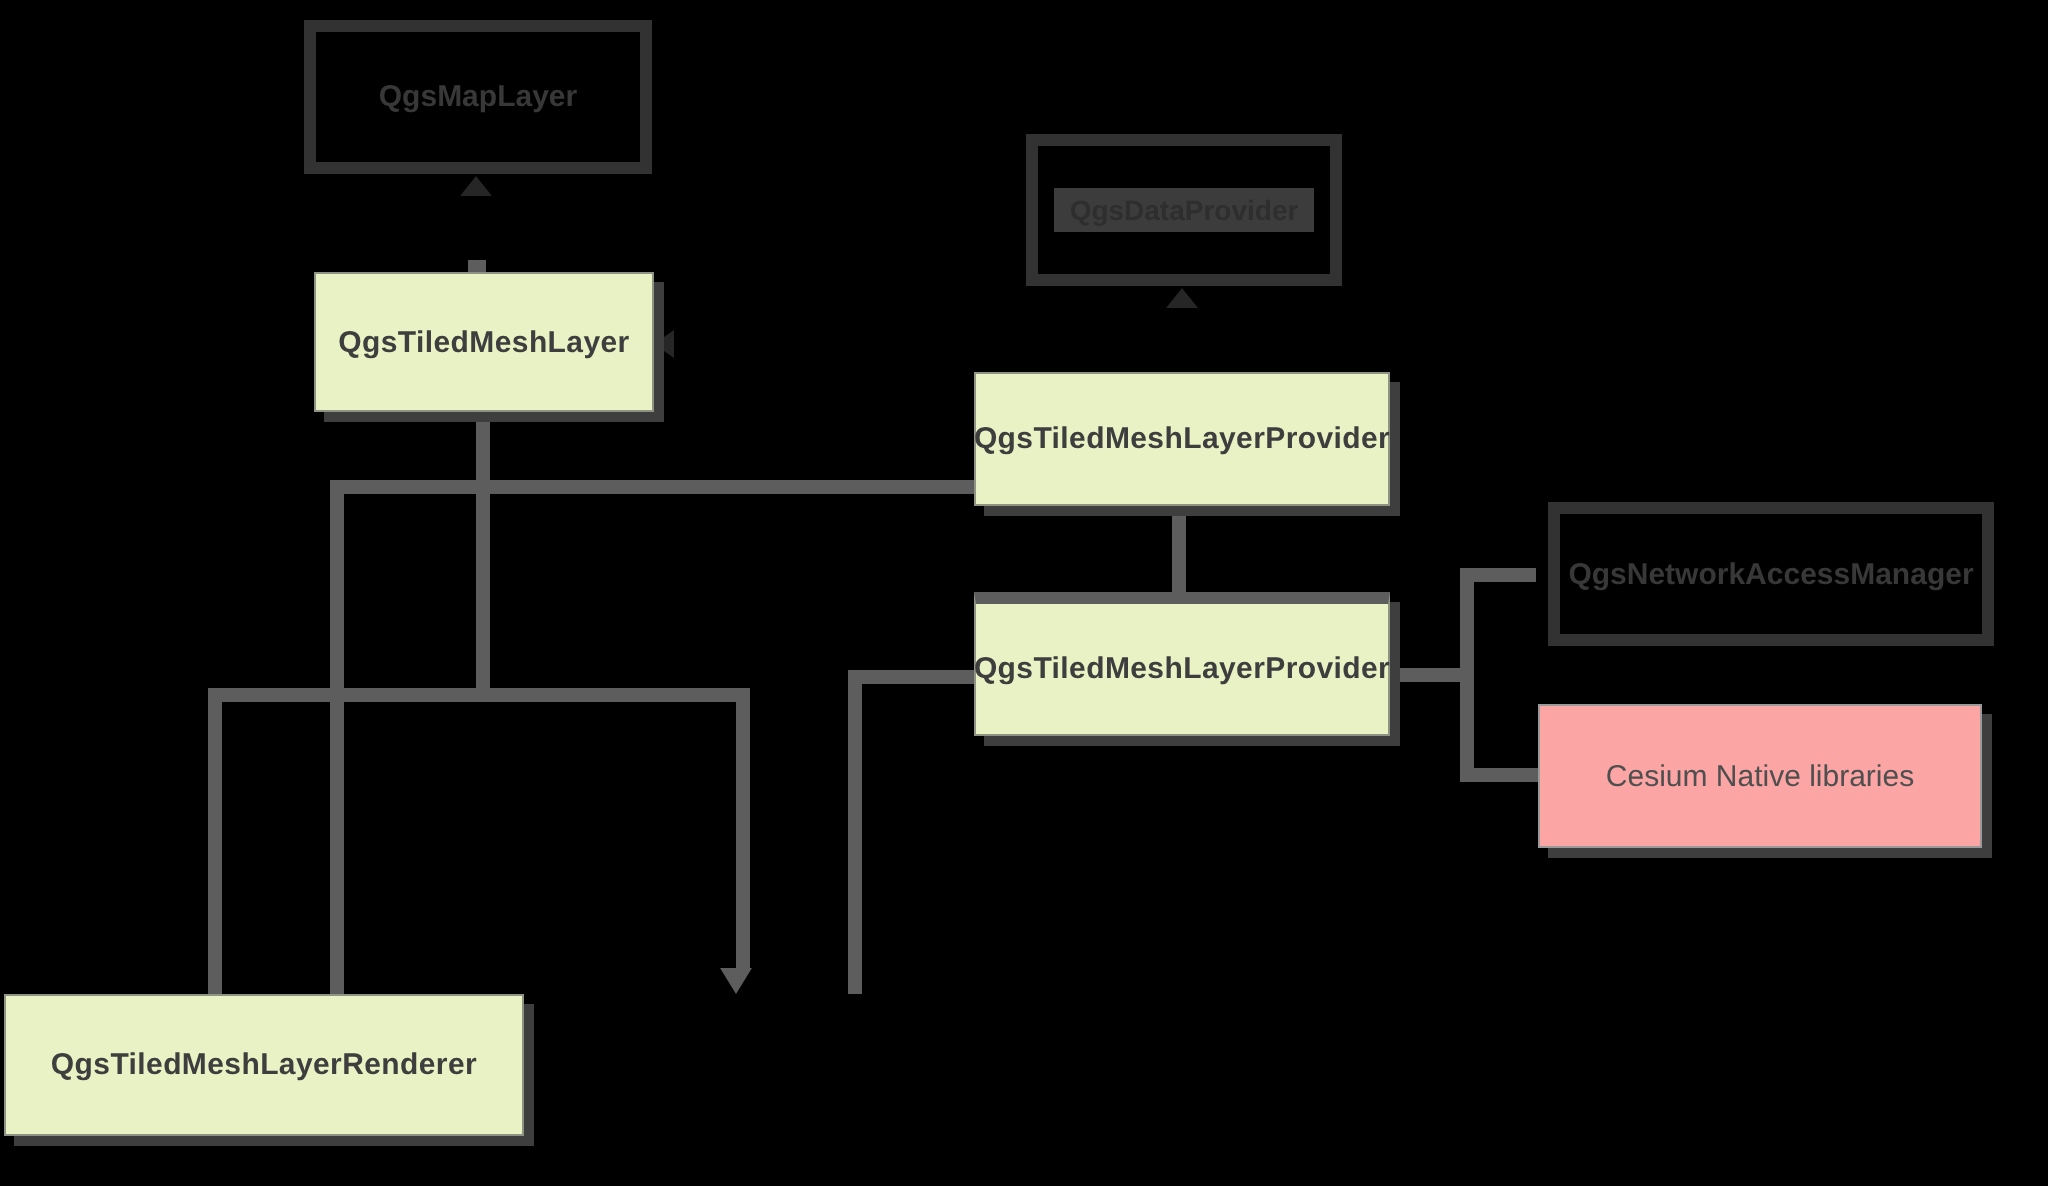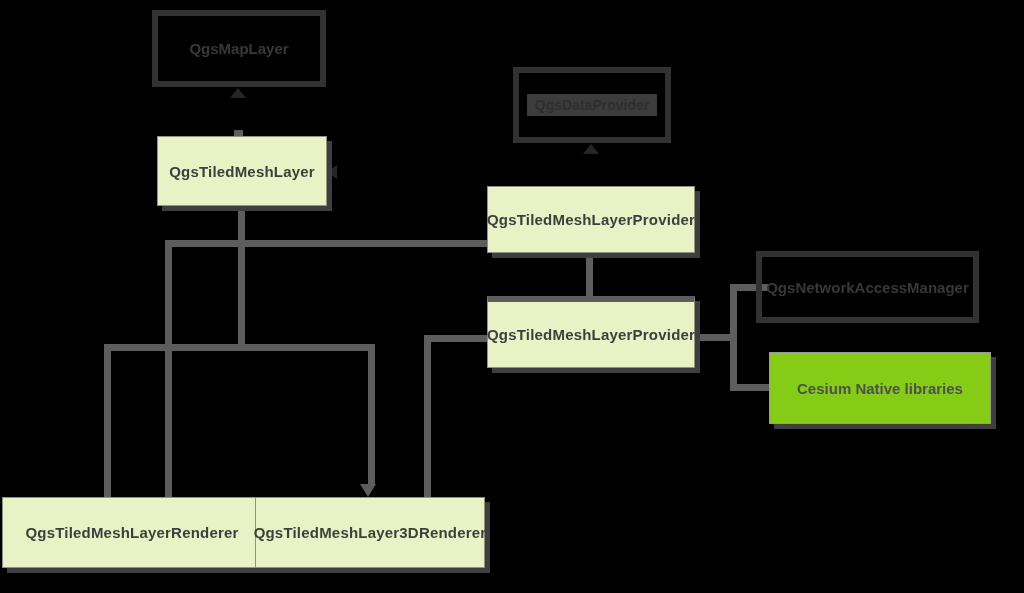--- a/index.html
+++ b/index.html
@@ -13,33 +13,33 @@
 
   
   .existing{border:6px solid #323232;background:transparent;color:#383838;font-weight:bold;font-size:15px;}
   .existing .lbl{color:#383838;}
 
   
   .newclass{background:#e9f2c4;border:1px solid #8f9384;box-shadow:5px 5px 0 0 #3e3e3e;
             color:#3e3e3e;font-weight:bold;font-size:15px;letter-spacing:.2px;}
 
   
-  .extlib{background:#84cc16;border:1px solid #9a9a9a;box-shadow:5px 5px 0 0 #3e3e3e;
-          color:#4f4f4f;font-weight:bold;font-size:15px;}
+  .extlib{background:#fca5a5;border:1px solid #9a9a9a;box-shadow:5px 5px 0 0 #3e3e3e;
+          color:#4f4f4f;font-weight:normal;font-size:15px;}
 
   
   .label-bar{background:#3c3c3c;color:#2e2e2e;font-weight:bold;font-size:14px;padding:3px 8px;}
 
   
   #n-qgsmaplayer      {left:152px;top:10px; width:174px;height:77px;}
   #n-qgsdataprovider  {left:513px;top:67px; width:158px;height:76px;}
   #n-tiledmeshlayer   {left:157px;top:136px;width:170px;height:70px;}
   #n-tmlprovider      {left:487px;top:186px;width:208px;height:67px;}
   #n-cesiumprovider   {left:487px;top:296px;width:208px;height:72px;border-top:6px solid #5d5d5d;}
-  #n-networkmanager   {left:756px;top:251px;width:223px;height:72px;}
+  #n-networkmanager   {left:774px;top:251px;width:223px;height:72px;}
   #n-cesiumnative     {left:769px;top:352px;width:222px;height:72px;}
   #n-tmlrenderer      {left:2px;  top:497px;width:260px;height:71px;}
   #n-tml3drenderer    {left:255px;top:497px;width:230px;height:71px;}
 
   
   .conn{position:absolute;background:#5d5d5d;}
   #c1 {left:165px;top:240px;width:322px;height:7px;}  
   #c2 {left:165px;top:240px;width:7px;  height:257px;}
   #c3 {left:238px;top:206px;width:7px;  height:145px;}
   #c4 {left:104px;top:344px;width:271px;height:7px;}  
@@ -109,21 +109,18 @@
   </div>
 
   <div class="node newclass" id="n-cesiumprovider">
     <span class="lbl">QgsTiledMeshLayerProvider</span>
   </div>
 
   <div class="node newclass" id="n-tmlrenderer">
     <span class="lbl">QgsTiledMeshLayerRenderer</span>
   </div>
 
-  <div class="node newclass" id="n-tml3drenderer">
-    <span class="lbl">QgsTiledMeshLayer3DRenderer</span>
-  </div>
 
   <div class="node extlib" id="n-cesiumnative">
     <span class="lbl">Cesium Native libraries</span>
   </div>
 
 </div>
 
 </body></html>

